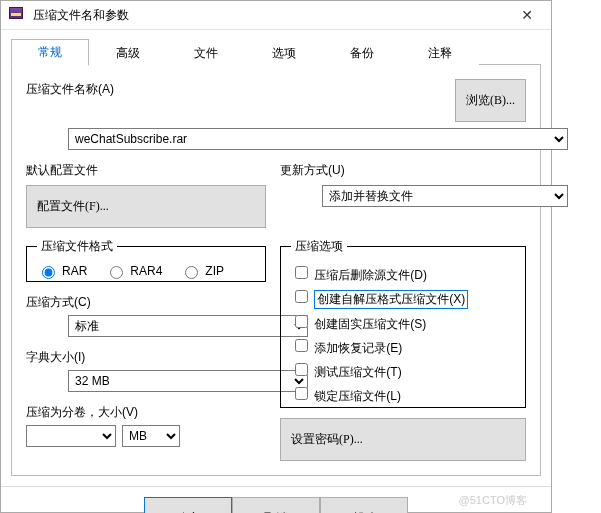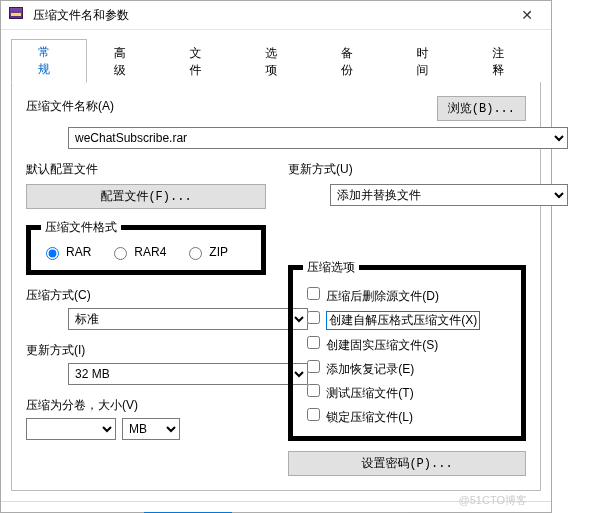--- a/index.html
+++ b/index.html
@@ -70,47 +70,47 @@
     flex: 1;
     display: flex;
     flex-direction: column;
     gap: 6px;
   }
   .row { display: flex; align-items: flex-start; gap: 6px; }
   .label { margin: 2px 0; }
   .btn {
     background: #e1e1e1;
     border: 1px solid #adadad;
-    padding: 3px 10px;
-    font-family: Liberation Mono, monospace;
+    padding: 12px 10px;
+    font-family: Liberation Serif, serif;
     font-size: 12px;
     cursor: default;
     white-space: nowrap;
   }
-  .btn.wide { width: 100%; text-align: center; }
+  .btn.wide { width: 100%; text-align: left; }
   .combo, .input {
     border: 1px solid #7a7a7a;
     padding: 2px 4px;
     font-family: inherit;
     font-size: 12px;
     background: #fff;
     height: 22px;
   }
   .input.full, .combo.full { width: 100%; margin-left: 42px; }
   .two-col {
     display: flex;
-    gap: 22px;
+    gap: 14px;
     margin-top: 4px;
   }
   .col { display: flex; flex-direction: column; gap: 4px; }
   .col.left { width: 240px; }
   .col.right { flex: 1; }
   fieldset {
-    border: 5px solid #000000;
-    padding: 6px 10px 8px 10px;
+    border: 1px solid #000000;
+    padding: 6px 10px 0 10px;
     margin: 0;
   }
   legend { padding: 0 4px; }
   .radio-row { display: flex; gap: 18px; padding: 2px 0; }
   .radio-row label, .check-row label {
     display: inline-flex; align-items: center; gap: 4px; cursor: default;
   }
   .check-col { display: flex; flex-direction: column; gap: 3px; padding: 2px 0; }
   .hl { border: 1px solid #0078d7; padding: 0 2px; display: inline-block; }
   .dlg-buttons {
@@ -157,21 +157,20 @@
     <span class="title">压缩文件名和参数</span>
     <div class="close">✕</div>
   </div>
 
   <div class="tabs-row">
     <div class="tab active">常规</div>
     <div class="tab">高级</div>
     <div class="tab">文件</div>
     <div class="tab">选项</div>
     <div class="tab">备份</div>
-    <div class="tab">时间</div>
     <div class="tab">注释</div>
     <div class="tabs-rest"></div>
   </div>
 
   <div class="tab-content">
 
     <div class="row" style="justify-content:space-between;">
       <span class="label">压缩文件名称(A)</span>
       <button class="btn">浏览(B)...</button>
     </div>
@@ -214,40 +213,40 @@
         </fieldset>
 
         <div class="col" style="gap:2px;">
           <span class="label">压缩方式(C)</span>
           <select class="combo full">
             <option>标准</option>
           </select>
         </div>
 
         <div class="col" style="gap:2px;">
-          <span class="label">更新方式(I)</span>
+          <span class="label">字典大小(I)</span>
           <select class="combo full">
             <option>32 MB</option>
           </select>
         </div>
 
         <div class="col" style="gap:2px;">
           <span class="label">压缩为分卷，大小(V)</span>
           <div class="row">
             <select class="combo small-combo">
               <option></option>
             </select>
             <select class="combo mb-combo">
               <option>MB</option>
             </select>
           </div>
         </div>
       </div>
 
-      <div class="col right" style="gap:10px;margin-top:40px;">
+      <div class="col right" style="gap:10px;">
         <fieldset style="flex:1;">
           <legend>压缩选项</legend>
           <div class="check-col">
             <label><input type="checkbox" style=""> <span>压缩后删除源文件(D)</span></label>
             <label><input type="checkbox" style=""> <span class="hl">创建自解压格式压缩文件(X)</span></label>
             <label><input type="checkbox" style=""> <span>创建固实压缩文件(S)</span></label>
             <label><input type="checkbox" style=""> <span>添加恢复记录(E)</span></label>
             <label><input type="checkbox" style=""> <span>测试压缩文件(T)</span></label>
             <label><input type="checkbox" style=""> <span>锁定压缩文件(L)</span></label>
           </div>

